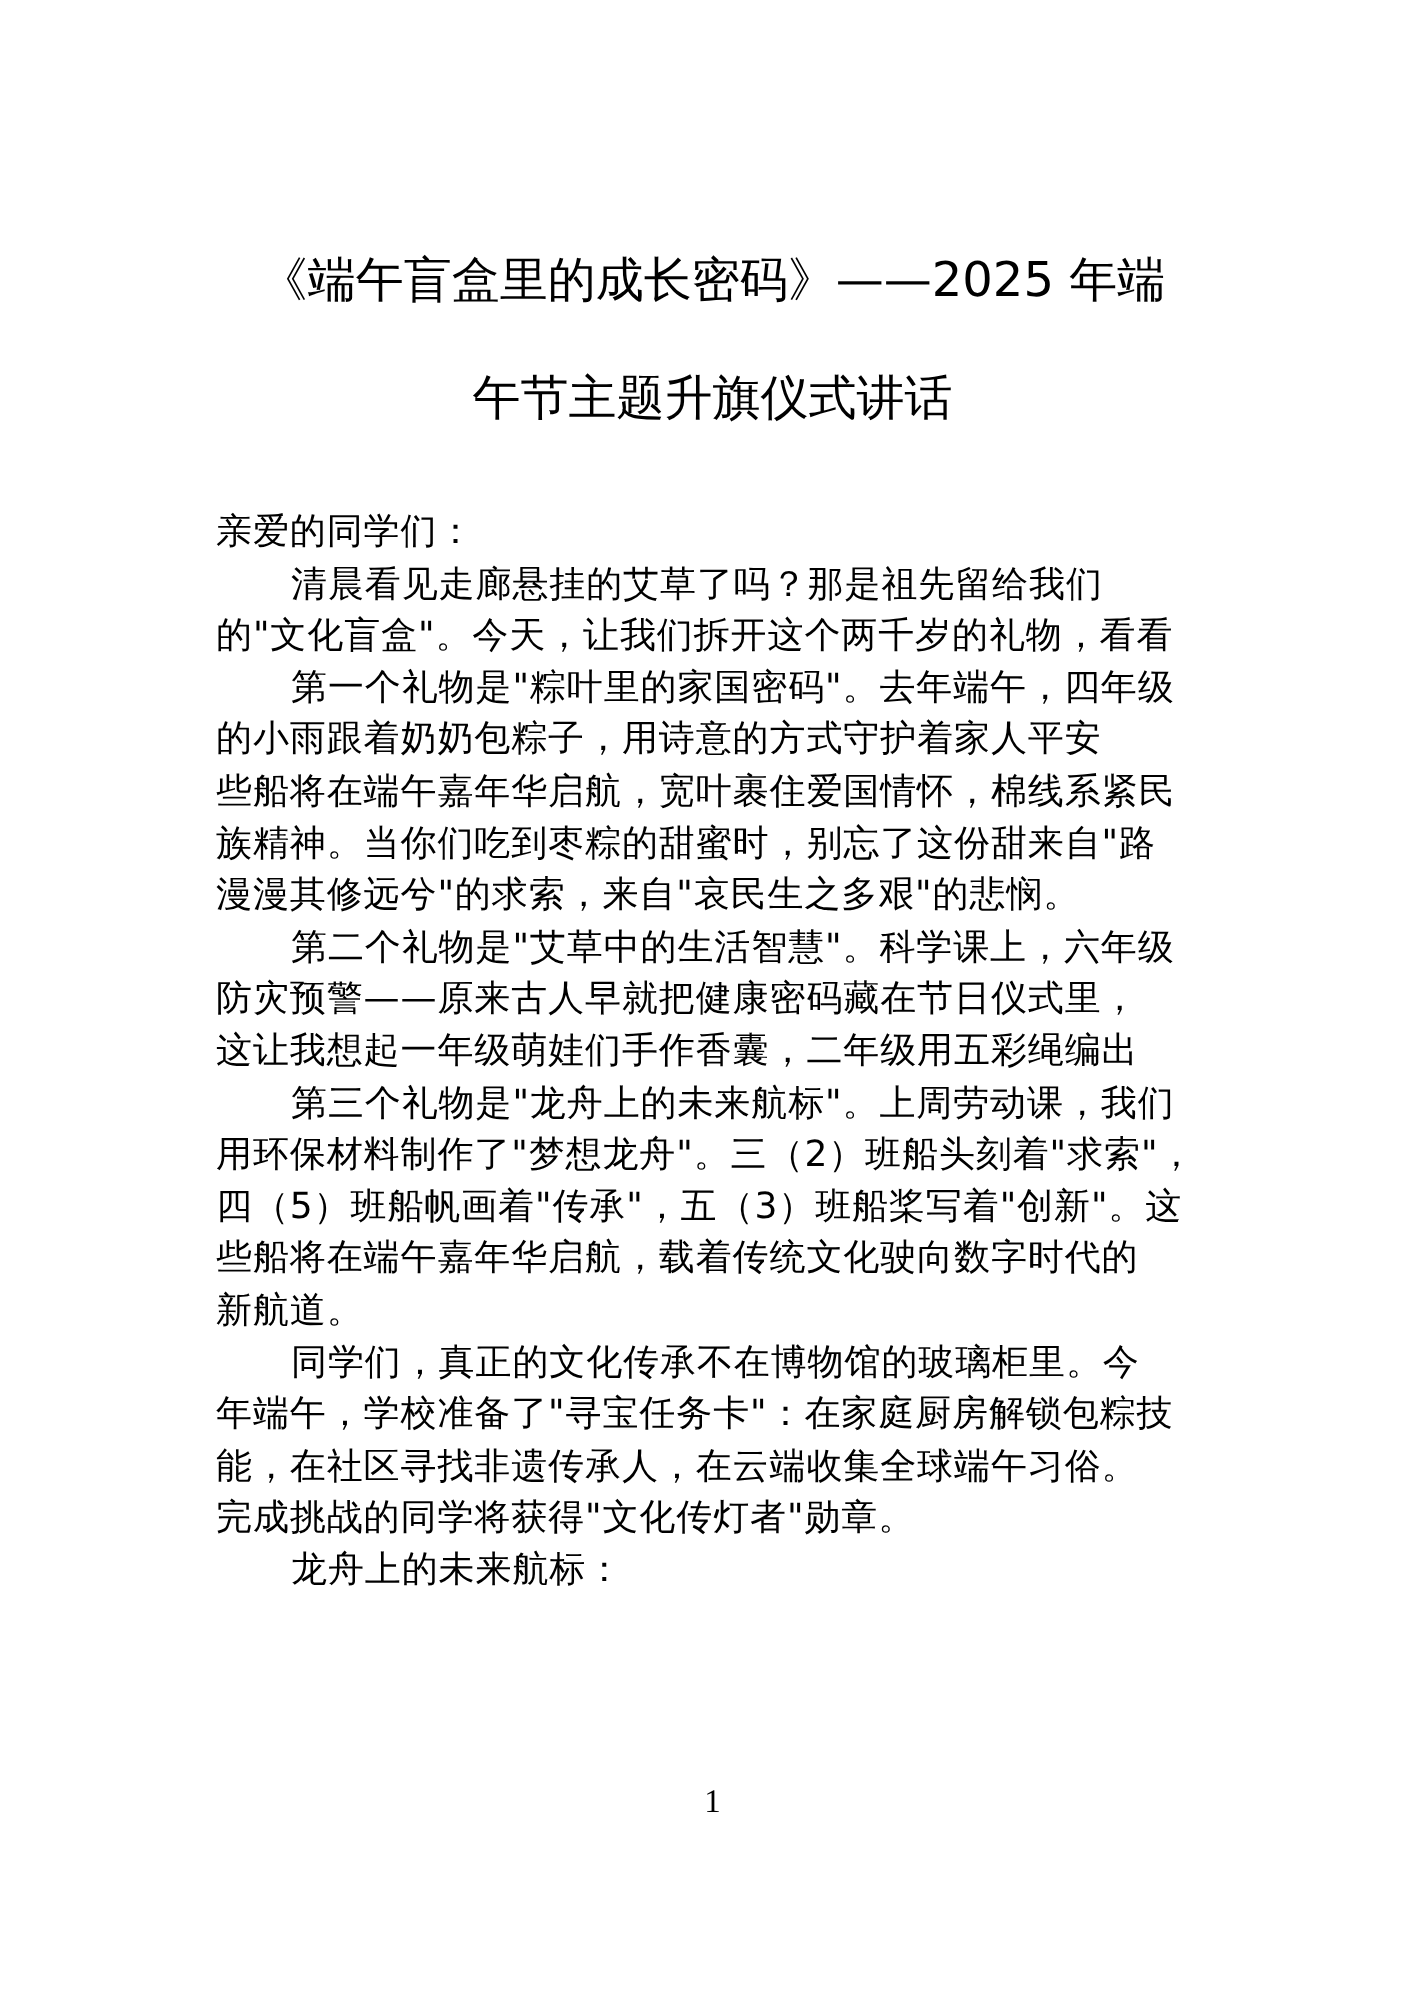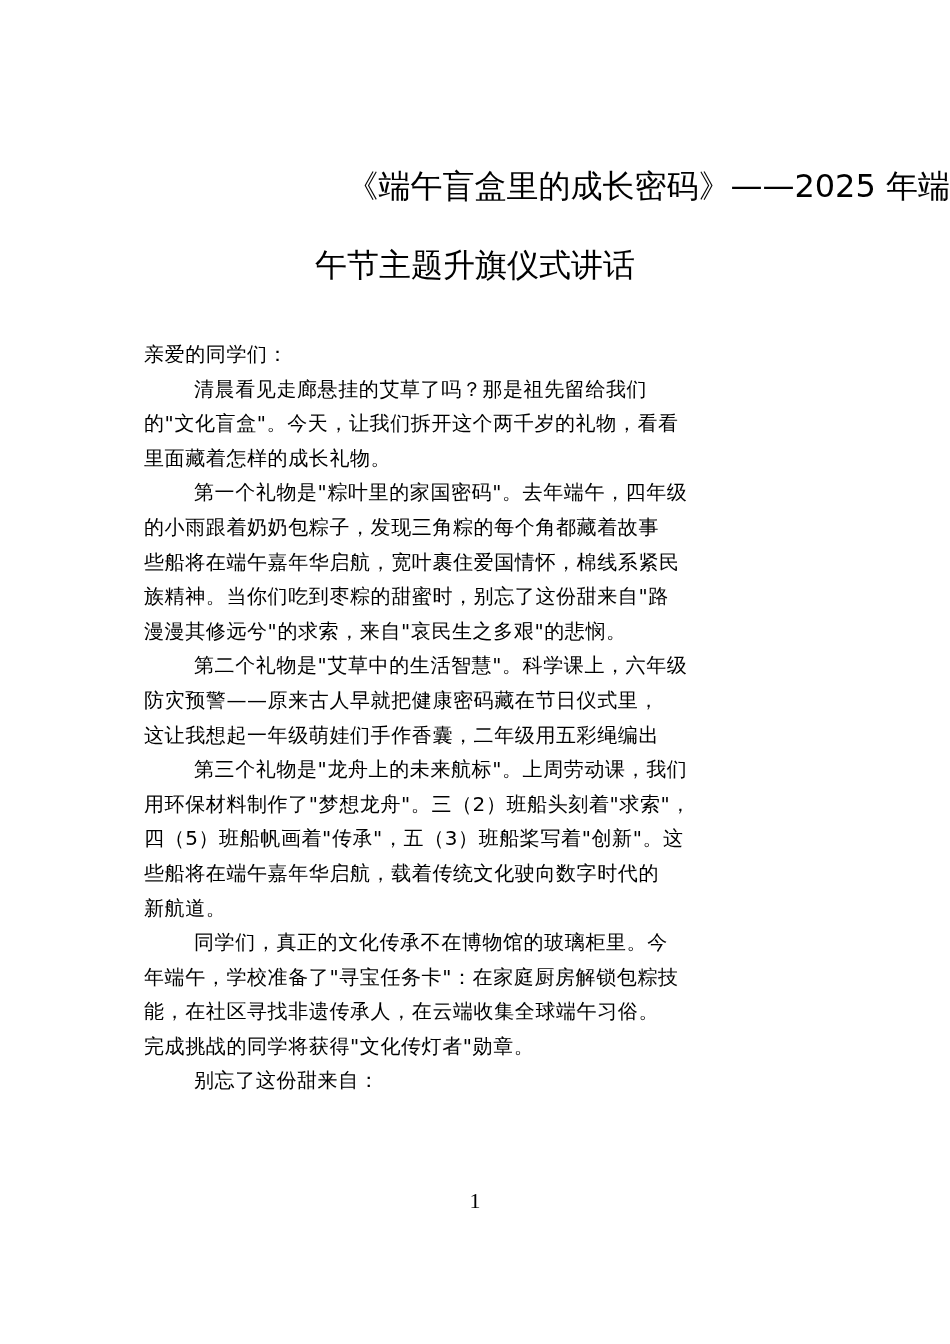--- a/index.html
+++ b/index.html
@@ -1,43 +1,42 @@
 <!DOCTYPE html>
 <html><head>
   <meta charset="utf-8">
   <style>
     html, body { margin: 0; padding: 0; background: #ffffff; }
     body { width: 950px; height: 1344px; position: relative; overflow: hidden;
            font-family: "DejaVu Sans", "Liberation Sans", sans-serif; color: #000; }
     .title { position: absolute; left: 0; width: 950px; text-align: center;
              font-size: 32px; line-height: 40px; white-space: nowrap; letter-spacing: 0px; }
     .body { position: absolute; left: 144px; top: 337px; width: 690px; }
-    .line { height: 34.6px; line-height: 34.6px; font-size: 20px; white-space: nowrap; letter-spacing: 0.6px; }
+    .line { height: 34.6px; line-height: 34.6px; font-size: 24px; white-space: nowrap; letter-spacing: 0.6px; }
     .indent { padding-left: 50px; }
     .pagenum { position: absolute; top: 1188px; left: 0; width: 950px; text-align: center;
                font-family: "Liberation Serif", "DejaVu Serif", serif; font-size: 22px; }
   </style>
 </head>
 <body>
 
-<div class="title" style="top:166px;text-align:right;">《端午盲盒里的成长密码》——2025 年端</div>
+<div class="title" style="top:166px;">《端午盲盒里的成长密码》——2025 年端</div>
 <div class="title" style="top:245px;">午节主题升旗仪式讲话</div>
 
 <div class="body">
   <div class="line">亲爱的同学们：</div>
 
   <div>
     <div class="line indent">清晨看见走廊悬挂的艾草了吗？那是祖先留给我们</div>
     <div class="line">的"文化盲盒"。今天，让我们拆开这个两千岁的礼物，看看</div>
-    <div class="line">里面藏着怎样的成长礼物。</div>
   </div>
 
   <div>
     <div class="line indent">第一个礼物是"粽叶里的家国密码"。去年端午，四年级</div>
-    <div class="line">的小雨跟着奶奶包粽子，发现三角粽的每个角都藏着故事</div>
+    <div class="line">的小雨跟着奶奶包粽子，用诗意的方式守护着家人平安</div>
     <div class="line">些船将在端午嘉年华启航，宽叶裹住爱国情怀，棉线系紧民</div>
     <div class="line">族精神。当你们吃到枣粽的甜蜜时，别忘了这份甜来自"路</div>
     <div class="line">漫漫其修远兮"的求索，来自"哀民生之多艰"的悲悯。</div>
   </div>
 
   <div>
     <div class="line indent">第二个礼物是"艾草中的生活智慧"。科学课上，六年级</div>
     <div class="line">防灾预警——原来古人早就把健康密码藏在节日仪式里，</div>
     <div class="line">这让我想起一年级萌娃们手作香囊，二年级用五彩绳编出</div>
   </div>
@@ -51,17 +50,17 @@
   </div>
 
   <div>
     <div class="line indent">同学们，真正的文化传承不在博物馆的玻璃柜里。今</div>
     <div class="line">年端午，学校准备了"寻宝任务卡"：在家庭厨房解锁包粽技</div>
     <div class="line">能，在社区寻找非遗传承人，在云端收集全球端午习俗。</div>
     <div class="line">完成挑战的同学将获得"文化传灯者"勋章。</div>
   </div>
 
   <div>
-    <div class="line indent">别忘了这份甜来自：</div>
+    <div class="line indent">龙舟上的未来航标：</div>
   </div>
 </div>
 
 <div class="pagenum">1</div>
 
 </body></html>

